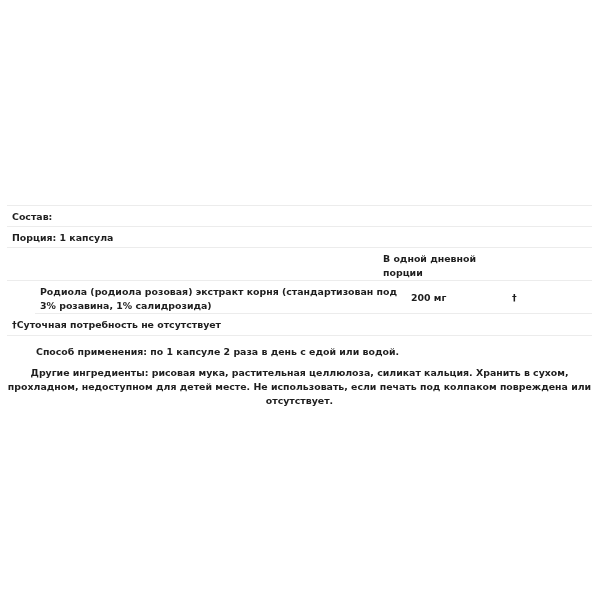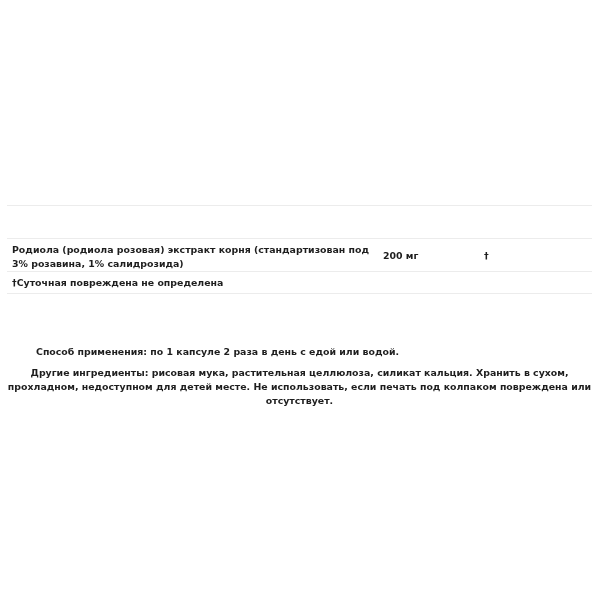--- a/index.html
+++ b/index.html
@@ -32,20 +32,21 @@
     .row.simple {
       height: 21px;
       line-height: 21px;
       padding-left: 5px;
     }
     .row.header {
       height: 33px;
     }
     .row.ingredient {
       height: 33px;
+      margin-left: 28px;
     }
     .row.footnote {
       height: 22px;
       line-height: 22px;
       padding-left: 5px;
     }
     .cell {
       position: absolute;
       line-height: 14px;
     }
@@ -61,26 +62,33 @@
       width: 585px;
       line-height: 14px;
     }
     .usage { top: 345px; margin-left: 29px; }
     .other { top: 366px; text-align: center; }
   </style>
 </head>
 <body>
 
 <div class="table">
+  <div class="row simple">
+    <span>Состав:</span>
+  </div>
+  <div class="row simple">
+    <span>Порция: 1 капсула</span>
+  </div>
   <div class="row header">
+    <div class="cell c2">В одной дневной порции</div>
   </div>
   <div class="row ingredient">
     <div class="cell c1">Родиола (родиола розовая) экстракт корня (стандартизован под 3% розавина, 1% салидрозида)</div>
     <div class="cell c2">200 мг</div>
     <div class="cell c3">†</div>
   </div>
   <div class="row footnote">
-    <span>†Суточная повреждена не определена</span>
+    <span>†Суточная потребность не отсутствует</span>
   </div>
 </div>
 
 <div class="para usage">Способ применения: по 1 капсуле 2 раза в день с едой или водой.</div>
 <div class="para other">Другие ингредиенты: рисовая мука, растительная целлюлоза, силикат кальция.  Хранить в сухом, прохладном, недоступном для детей месте. Не использовать, если печать под колпаком повреждена или отсутствует.</div>
 
 </body></html>

